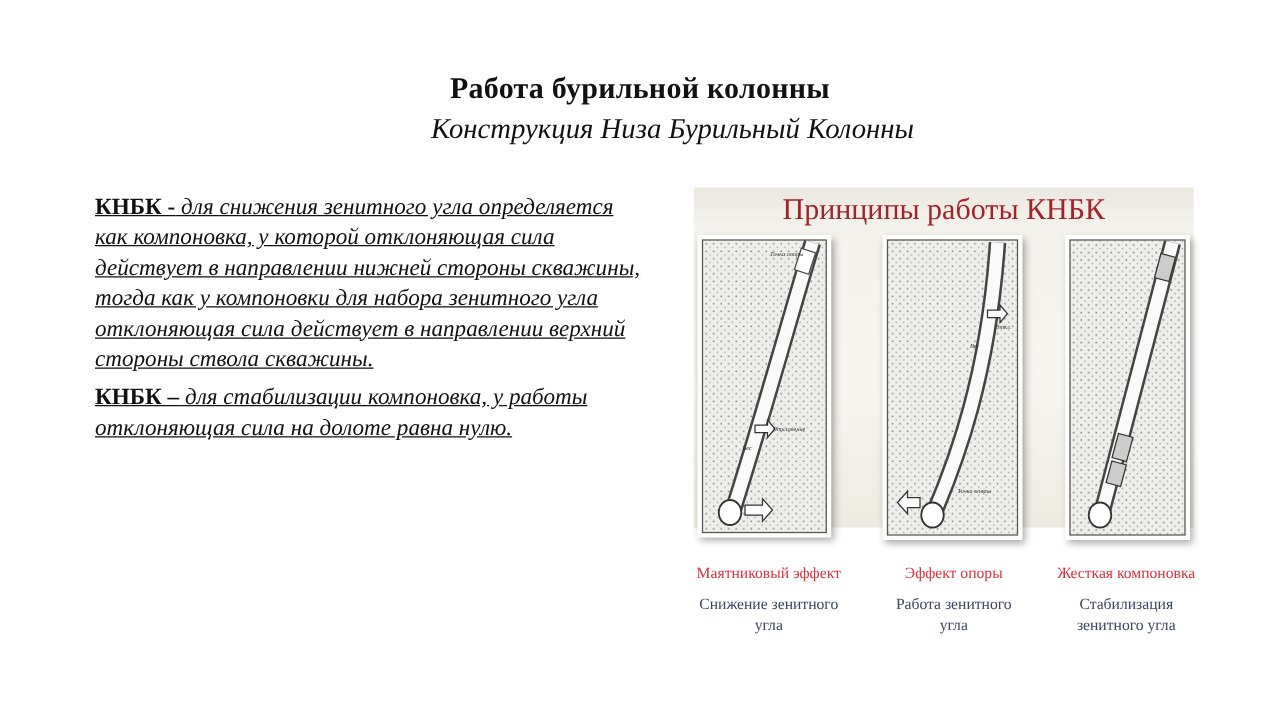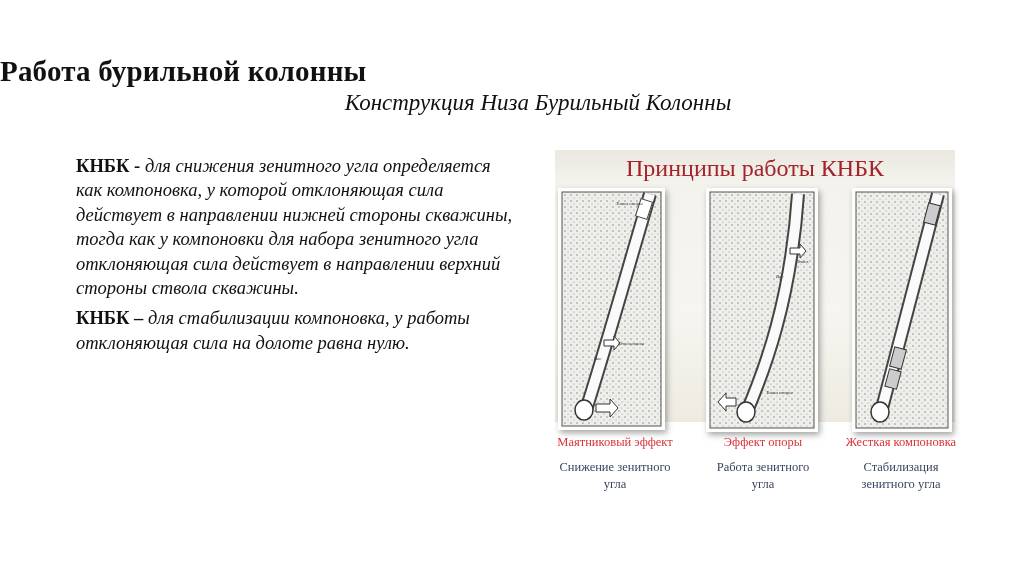--- a/index.html
+++ b/index.html
@@ -1,34 +1,34 @@
 <!DOCTYPE html>
 <html><head>
 <meta charset="utf-8">
 <style>
   html, body { margin:0; padding:0; background:#ffffff; }
   body { width:1024px; height:574px; position:relative; overflow:hidden;
          font-family:"Liberation Serif","DejaVu Serif",serif; color:#111; }
-  .title { position:absolute; left:0; width:1024px; top:54px; text-align:left;
-           font-weight:bold; font-size:29px; line-height:34px; letter-spacing:0.2px; }
+  .title { position:absolute; left:0; width:1024px; top:54px; text-align:center;
+           font-weight:bold; font-size:24px; line-height:34px; letter-spacing:0.2px; }
   .subtitle { position:absolute; left:0; width:1024px; top:89px; text-align:center;
               font-style:italic; font-size:23px; line-height:28px;margin-left:26px; }
   .body-text { position:absolute; left:76px; top:154px; width:440px; font-size:18.5px; line-height:24.4px; }
-  .body-text p { margin:0 0 6px 0; }
+  .body-text p { margin:0 0 6px 0;text-decoration:underline; }
   .body-text .term { font-weight:bold; font-style:normal; }
   .body-text .def { font-style:italic; }
 
   .figure { position:absolute; left:555px; top:150px; width:400px; height:272px;
             background:linear-gradient(180deg,#eae8df 0%,#f3f2ec 12%,#f6f5f0 60%,#edebe1 100%); }
   .figure-title { position:absolute; left:0; width:400px; top:3px; text-align:center;
                   color:#a3222b; font-size:24px; line-height:30px; }
   .panel { position:absolute; background:#fdfdfb; box-shadow:2px 3px 6px rgba(0,0,0,0.35); }
   .panel svg { display:block; }
   .cap { position:absolute; text-align:center; font-size:12.5px; line-height:17px; }
-  .cap .red { color:#d9343b; display:block; }
+  .cap .red { color:#d9343b; display:block;margin-top:16px; }
   .cap .blue { color:#3b4560; display:block; margin-top:8px; }
 </style>
 </head>
 <body>
 
 <div class="title">Работа бурильной колонны</div>
 <div class="subtitle">Конструкция Низа Бурильный Колонны</div>
 
 <div class="body-text">
   <p>

